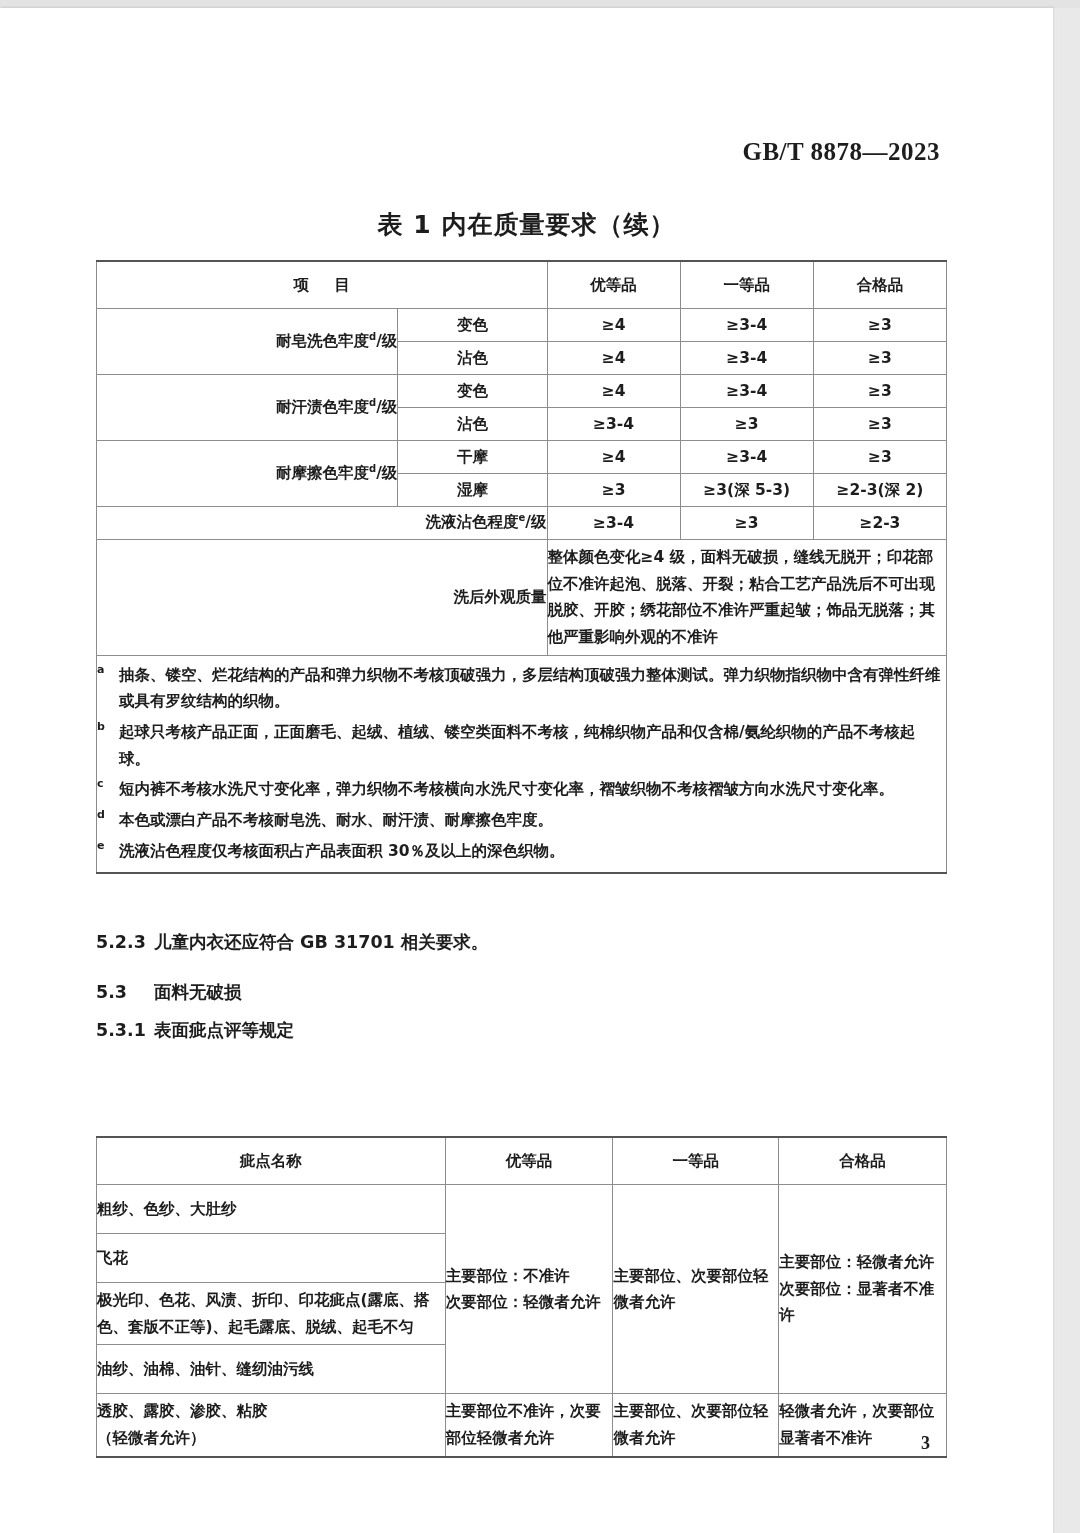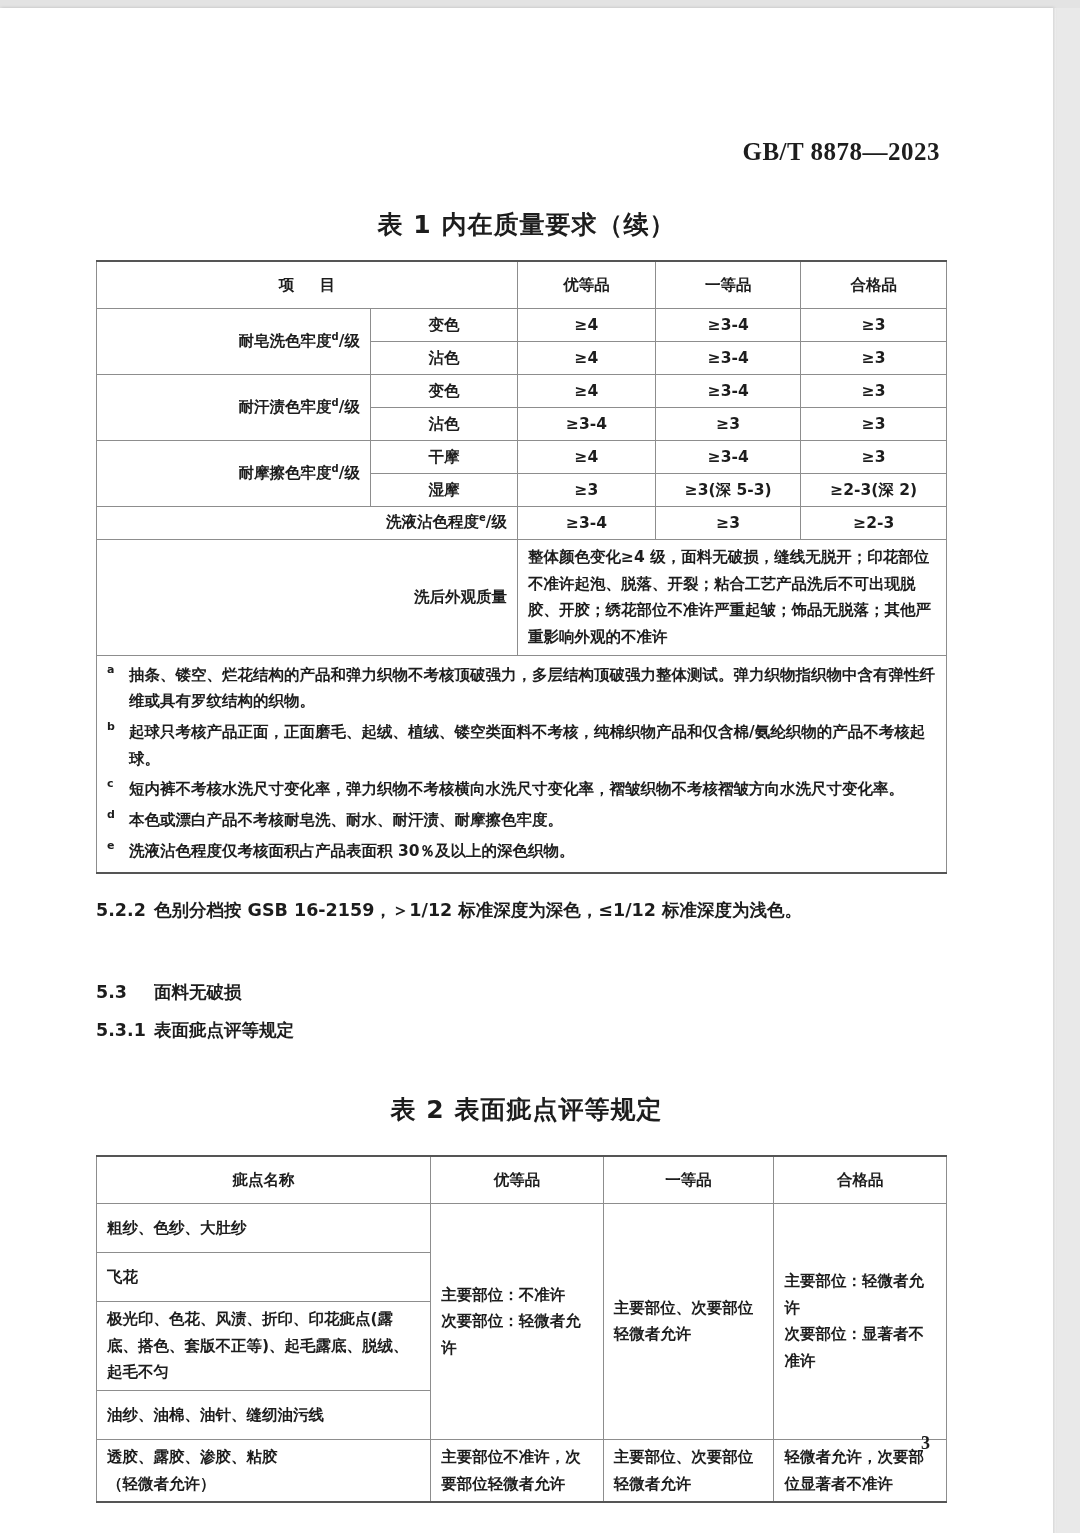--- a/index.html
+++ b/index.html
@@ -44,25 +44,24 @@
 
   
   table{border-collapse:collapse;font-size:15.5px;}
   .t1{
     position:absolute;left:96px;top:252px;width:851px;
     font-family:"DejaVu Sans","Liberation Sans",sans-serif;
   }
   .t2{
     position:absolute;left:96px;top:1128px;width:851px;
     font-family:"DejaVu Sans","Liberation Sans",sans-serif;
-    margin-top:19px;
   }
   .t1 td,.t1 th,.t2 td,.t2 th{
     border:1px solid #8d8d8d;
-    padding:4px 10px;
+    padding:4px 0;
     font-weight:bold;
     vertical-align:middle;
   }
   .t1 .outer-top,.t2 .outer-top{border-top:2px solid #555;}
   .t1 .outer-bot,.t2 .outer-bot{border-bottom:2px solid #555;}
   .hdr{text-align:center;height:38px;}
   .ctr{text-align:center;}
   .lft{text-align:right;}
   .rowh{height:33px;}
   .item-col{width:300px;}
@@ -212,31 +211,30 @@
         </div>
         <div class="note">
           <span class="note-mark">e</span>
           <span class="note-txt">洗液沾色程度仅考核面积占产品表面积 30％及以上的深色织物。</span>
         </div>
       </td>
     </tr>
   </tbody>
     </table>
 
-  <div class="para p522">
-    <span class="num">5.2.2</span><span>色别分档按 GSB 16-2159，＞1/12 标准深度为深色，≤1/12 标准深度为浅色。</span>
+  <div class="para p523">
+    <span class="num">5.2.3</span><span>儿童内衣还应符合 GB 31701 相关要求。</span>
   </div>
   <div class="para p53">
     <span class="num">5.3</span><span>面料无破损</span>
   </div>
   <div class="para p531">
     <span class="num">5.3.1</span><span>表面疵点评等规定</span>
   </div>
 
-  <div class="cap2 tbl-caption">表 2   表面疵点评等规定</div>
 
   <table class="t2">
     <tbody>
         <tr>
       <th class="hdr outer-top" style="width:344px">疵点名称</th>
       <th class="hdr outer-top" style="width:165px">优等品</th>
       <th class="hdr outer-top" style="width:163px">一等品</th>
       <th class="hdr outer-top" style="width:165px">合格品</th>
     </tr>
     <tr>

